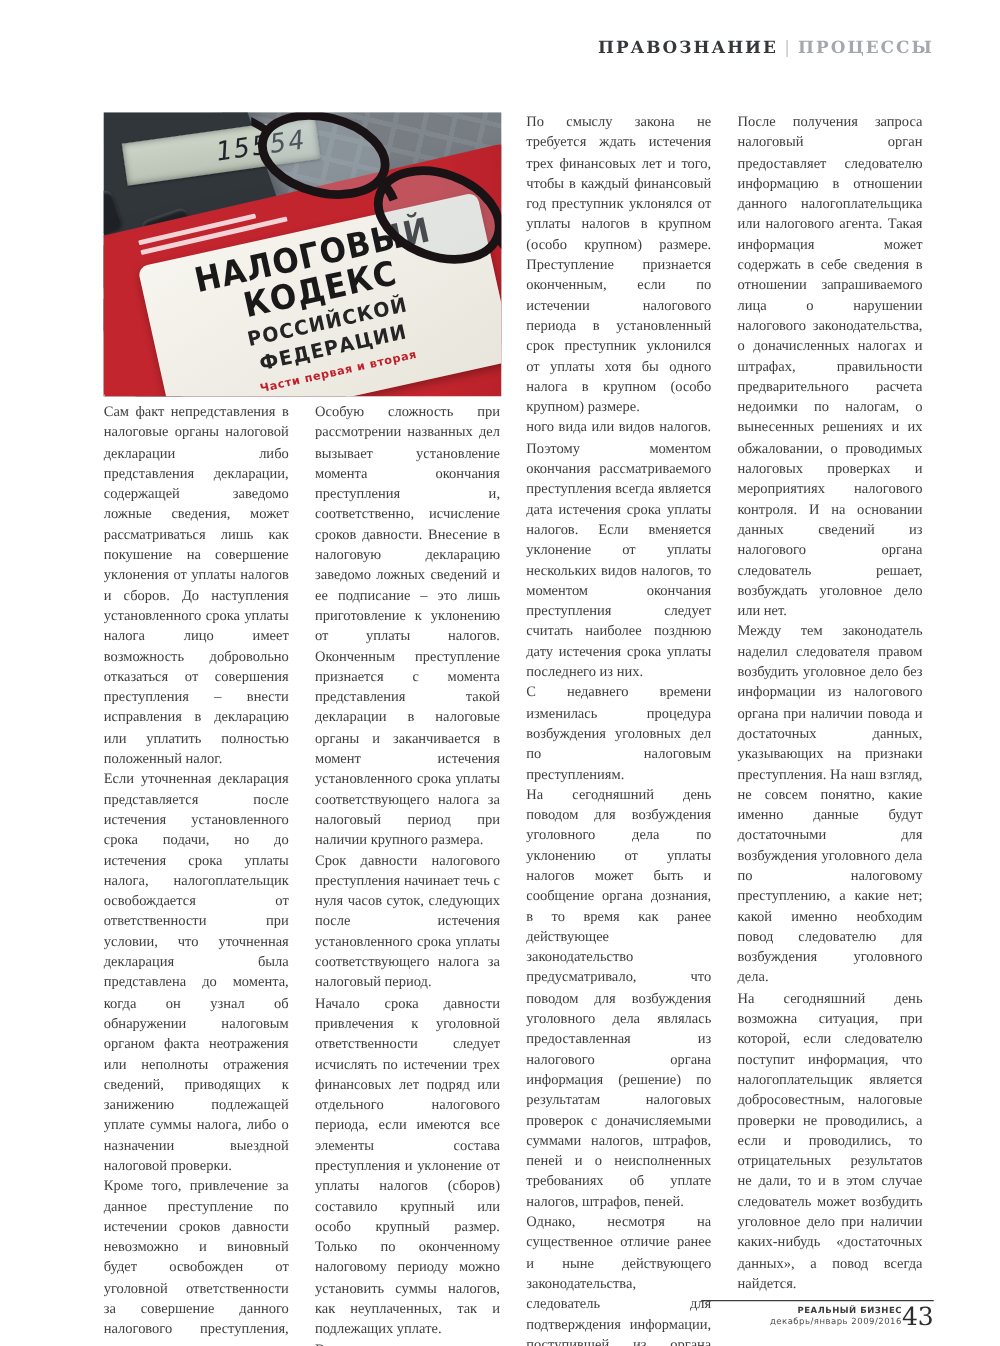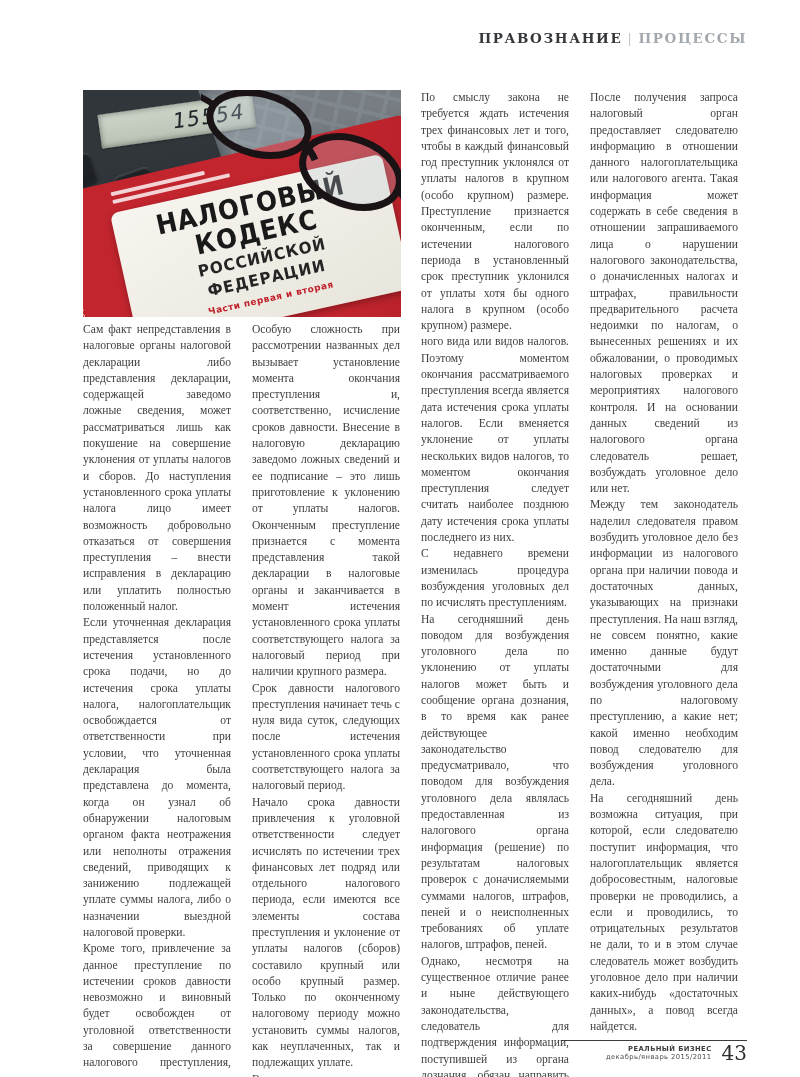--- a/index.html
+++ b/index.html
@@ -110,21 +110,21 @@
     font-family:"DejaVu Sans", sans-serif;
   }
   .bt1 { font-size:27px; font-weight:bold; color:#191919; line-height:28px; letter-spacing:1px; transform:scaleX(0.92); }
   .bt2 { font-size:16px; font-weight:bold; color:#242424; line-height:18px; letter-spacing:1px; margin-top:3px; transform:scaleX(0.95); }
   .bt-ed { font-size:9px;  font-weight:bold; color:#c01f2a; margin-top:6px; letter-spacing:0.5px; }
 
   
   .footer {
     position:absolute; top:1040px; right:53px; width:186px;
     border-top:1.5px solid #3c3c3c; padding-top:3px;
-    display:flex; justify-content:flex-end; align-items:flex-end; gap:10px;
+    display:flex; justify-content:flex-end; align-items:center; 
   }
   .footer-lines {
     text-align:right; font-family:"DejaVu Sans", sans-serif;
     color:#4d4d4d; font-size:6.8px; line-height:8.6px; letter-spacing:0.4px;
   }
   .footer-lines .mag { font-weight:bold; color:#3c3c3c; }
   .pagenum {
     font-family:"DejaVu Serif", serif; font-size:20px; line-height:18px; color:#2d2d2d;
   }
 </style>
@@ -184,40 +184,40 @@
   </div>
 
   <div class="col col1">
     <p>Сам факт непредставления в налоговые органы налоговой декларации либо представления декларации, содержащей заведомо ложные сведения, может рассматриваться лишь как покушение на совершение уклонения от уплаты налогов и сборов. До наступления установленного срока уплаты налога лицо имеет возможность добровольно отказаться от совершения преступления – внести исправления в декларацию или уплатить полностью положенный налог.</p>
     <p>Если уточненная декларация представляется после истечения установленного срока подачи, но до истечения срока уплаты налога, налогоплательщик освобождается от ответственности при условии, что уточненная декларация была представлена до момента, когда он узнал об обнаружении налоговым органом факта неотражения или неполноты отражения сведений, приводящих к занижению подлежащей уплате суммы налога, либо о назначении выездной налоговой проверки.</p>
     <p>Кроме того, привлечение за данное преступление по истечении сроков давности невозможно и виновный будет освобожден от уголовной ответственности за совершение данного налогового преступления, если со дня совершения преступления в крупном размере истекло два года, в особо крупном – десять лет.</p>
   </div>
 
   <div class="col col2">
     <p>Особую сложность при рассмотрении названных дел вызывает установление момента окончания преступления и, соответственно, исчисление сроков давности. Внесение в налоговую декларацию заведомо ложных сведений и ее подписание – это лишь приготовление к уклонению от уплаты налогов. Оконченным преступление признается с момента представления такой декларации в налоговые органы и заканчивается в момент истечения установленного срока уплаты соответствующего налога за налоговый период при наличии крупного размера.</p>
-    <p>Срок давности налогового преступления начинает течь с нуля вида суток, следующих после истечения установленного срока уплаты соответствующего налога за налоговый период.</p>
+    <p>Срок давности налогового преступления начинает течь с нуля часов суток, следующих после истечения установленного срока уплаты соответствующего налога за налоговый период.</p>
     <p>Начало срока давности привлечения к уголовной ответственности следует исчислять по истечении трех финансовых лет подряд или отдельного налогового периода, если имеются все элементы состава преступления и уклонение от уплаты налогов (сборов) составило крупный или особо крупный размер. Только по оконченному налоговому периоду можно установить суммы налогов, как неуплаченных, так и подлежащих уплате.</p>
     <p>Вместе с тем привлечь к уголовной ответственности лицо можно лишь после истечения срока уплаты дан-</p>
   </div>
 
   <div class="col col3">
     <p>По смыслу закона не требуется ждать истечения трех финансовых лет и того, чтобы в каждый финансовый год преступник уклонялся от уплаты налогов в крупном (особо крупном) размере. Преступление признается оконченным, если по истечении налогового периода в установленный срок преступник уклонился от уплаты хотя бы одного налога в крупном (особо крупном) размере.</p>
     <p>ного вида или видов налогов. Поэтому моментом окончания рассматриваемого преступления всегда является дата истечения срока уплаты налогов. Если вменяется уклонение от уплаты нескольких видов налогов, то моментом окончания преступления следует считать наиболее позднюю дату истечения срока уплаты последнего из них.</p>
-    <p>С недавнего времени изменилась процедура возбуждения уголовных дел по исчислять преступлениям.</p>
+    <p>С недавнего времени изменилась процедура возбуждения уголовных дел по налоговым преступлениям.</p>
     <p>На сегодняшний день поводом для возбуждения уголовного дела по уклонению от уплаты налогов может быть и сообщение органа дознания, в то время как ранее действующее законодательство предусматривало, что поводом для возбуждения уголовного дела являлась предоставленная из налогового органа информация (решение) по результатам налоговых проверок с доначисляемыми суммами налогов, штрафов, пеней и о неисполненных требованиях об уплате налогов, штрафов, пеней.</p>
     <p>Однако, несмотря на существенное отличие ранее и ныне действующего законодательства, следователь для подтверждения информации, поступившей из органа дознания, обязан направить запрос и копию сообщения в вышестоящий налоговый орган по отношению к налоговому органу, в котором состоит на учете налогоплательщик или налоговый агент.</p>
   </div>
 
   <div class="col col4">
     <p>После получения запроса налоговый орган предоставляет следователю информацию в отношении данного налогоплательщика или налогового агента. Такая информация может содержать в себе сведения в отношении запрашиваемого лица о нарушении налогового законодательства, о доначисленных налогах и штрафах, правильности предварительного расчета недоимки по налогам, о вынесенных решениях и их обжаловании, о проводимых налоговых проверках и мероприятиях налогового контроля. И на основании данных сведений из налогового органа следователь решает, возбуждать уголовное дело или нет.</p>
     <p>Между тем законодатель наделил следователя правом возбудить уголовное дело без информации из налогового органа при наличии повода и достаточных данных, указывающих на признаки преступления. На наш взгляд, не совсем понятно, какие именно данные будут достаточными для возбуждения уголовного дела по налоговому преступлению, а какие нет; какой именно необходим повод следователю для возбуждения уголовного дела.</p>
     <p>На сегодняшний день возможна ситуация, при которой, если следователю поступит информация, что налогоплательщик является добросовестным, налоговые проверки не проводились, а если и проводились, то отрицательных результатов не дали, то и в этом случае следователь может возбудить уголовное дело при наличии каких-нибудь «достаточных данных», а повод всегда найдется.</p>
   </div>
 
   <div class="footer">
     <div class="footer-lines">
       <div class="mag">РЕАЛЬНЫЙ БИЗНЕС</div>
-      <div>декабрь/январь 2015/2011</div>
+      <div>декабрь/январь 2009/2016</div>
     </div>
     <div class="pagenum">43</div>
   </div>
 
 </div>
 
 </body></html>

